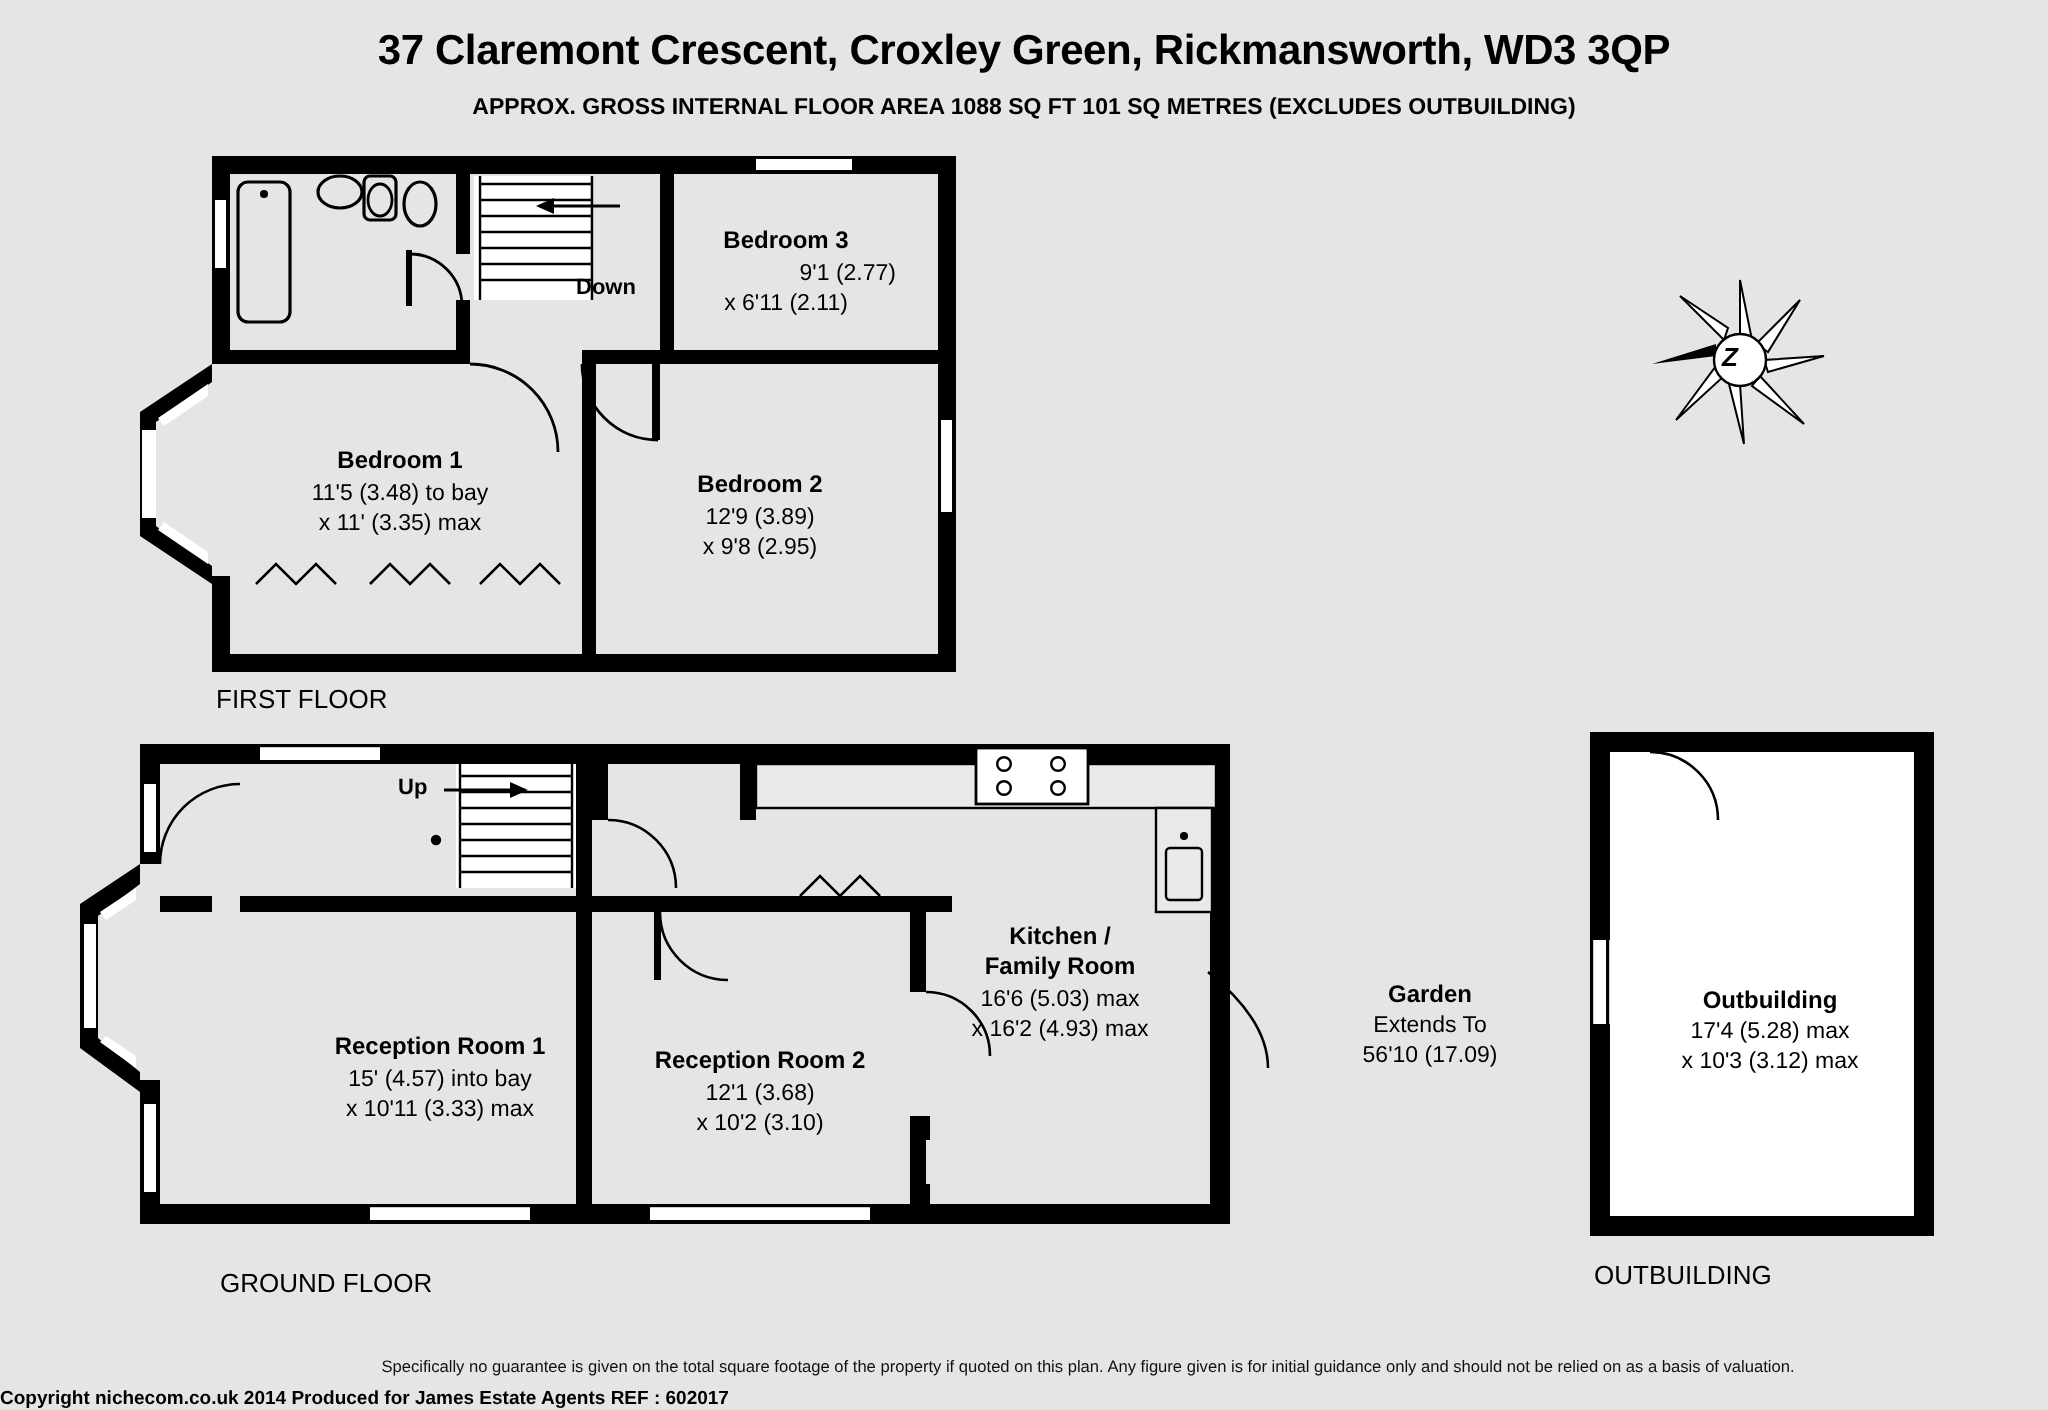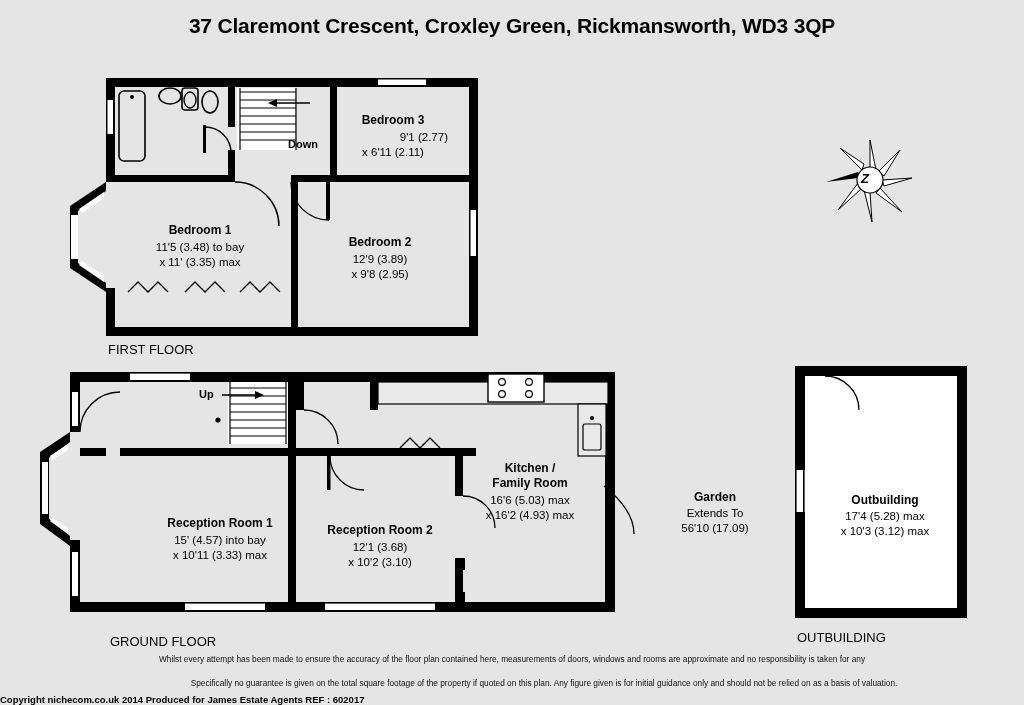--- a/index.html
+++ b/index.html
@@ -75,20 +75,21 @@
     font-weight: bold;
   }
   svg { position: absolute; left: 0; top: 0; }
 </style>
 </head>
 <body>
 
 <div id="page">
 
   <div class="t title">37 Claremont Crescent, Croxley Green, Rickmansworth, WD3 3QP</div>
+  <div class="t subtitle">APPROX. GROSS INTERNAL FLOOR AREA 1088 SQ FT 101 SQ METRES (EXCLUDES OUTBUILDING)</div>
 
   <svg width="1024" height="705">
     <g>
 
       <rect x="106" y="78" width="372" height="9" fill="#000"></rect>
 
       <rect x="469" y="78" width="9" height="258" fill="#000"></rect>
 
       <rect x="106" y="327" width="372" height="9" fill="#000"></rect>
 
@@ -314,17 +315,16 @@
   <div class="t roomdim" style="left:650px; top:522px; width:130px;">56'10 (17.09)</div>
 
   <div class="t floorlabel" style="left:110px; top:635px;">GROUND FLOOR</div>
 
   <div class="t roomname" style="left:820px; top:494px; width:130px;">Outbuilding</div>
   <div class="t roomdim" style="left:815px; top:510px; width:140px;">17'4 (5.28) max</div>
   <div class="t roomdim" style="left:815px; top:525px; width:140px;">x 10'3 (3.12) max</div>
 
   <div class="t floorlabel" style="left:797px; top:631px;">OUTBUILDING</div>
 
-  <div class="disclaimer" style="top:653px;">Whilst every attempt has been made to ensure the accuracy of the floor plan contained here, measurements of doors, windows and rooms are approximate and no responsibility is taken for any</div>
   <div class="disclaimer" style="top:677px;padding-left:32px;">Specifically no guarantee is given on the total square footage of the property if quoted on this plan. Any figure given is for initial guidance only and should not be relied on as a basis of valuation.</div>
   <div class="copyright" style="top:694px;">Copyright nichecom.co.uk 2014     Produced for James Estate Agents    REF : 602017</div>
 
 </div>
 
 </body></html>

